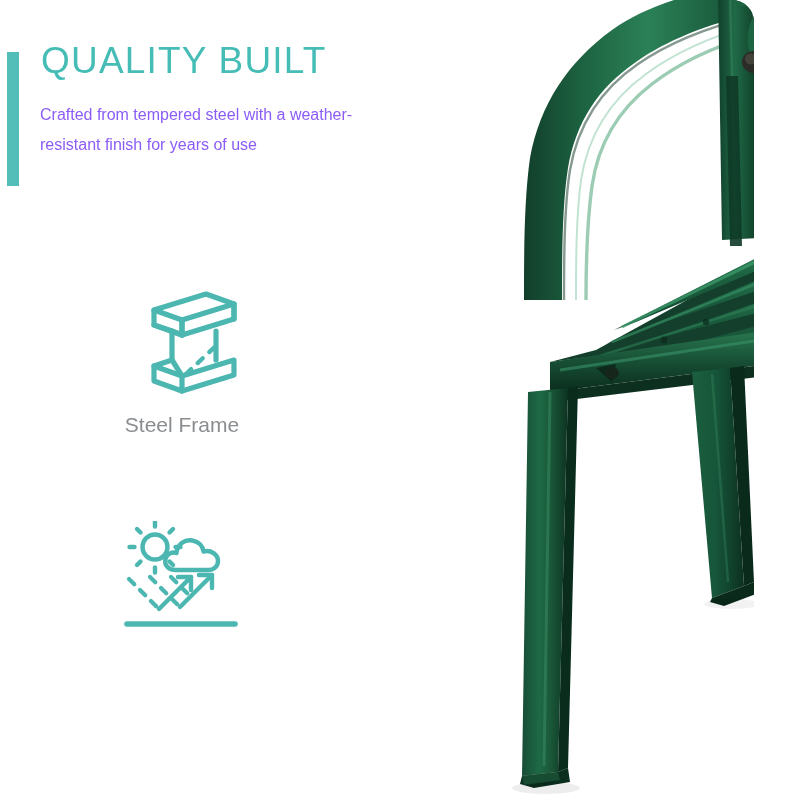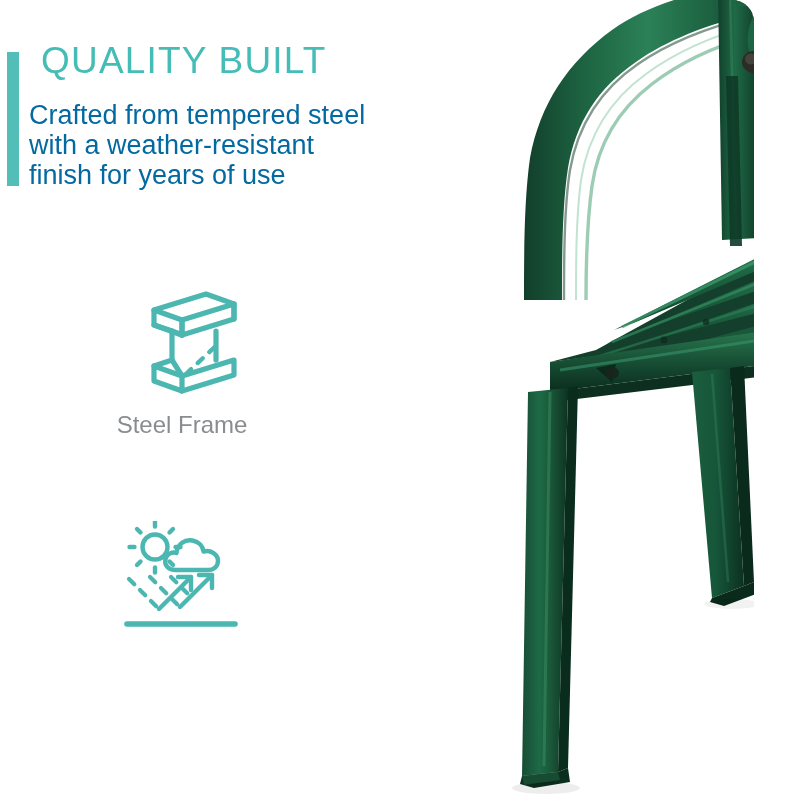--- a/index.html
+++ b/index.html
@@ -31,45 +31,45 @@
     left: 41px;
     top: 40px;
     font-size: 37px;
     letter-spacing: 1.2px;
     font-weight: 400;
     color: #45bdb6;
     white-space: nowrap;
   }
   .subhead {
     position: absolute;
-    left: 29px;
+    left: 40px;
     top: 100px;
     width: 350px;
-    font-size: 27px;
+    font-size: 16px;
     line-height: 30px;
-    color: #0369a1;
+    color: #8b5cf6;
     font-weight: 400;
   }
 
   
   .feature {
     position: absolute;
     width: 300px;
     text-align: center;
   }
   .feature-icon {
     width: 300px;
     height: 110px;
     display: flex;
     align-items: center;
     justify-content: center;
   }
   .feature-label {
     margin-top: 14px;
-    font-size: 24px;
+    font-size: 21px;
     line-height: 27px;
     color: #8a8d90;
     font-weight: 400;
     white-space: pre-line;
   }
   #feature-steel { left: 32px; top: 287px; }
   #feature-weather { left: 32px; top: 522px; }
 
   
   .photo {

